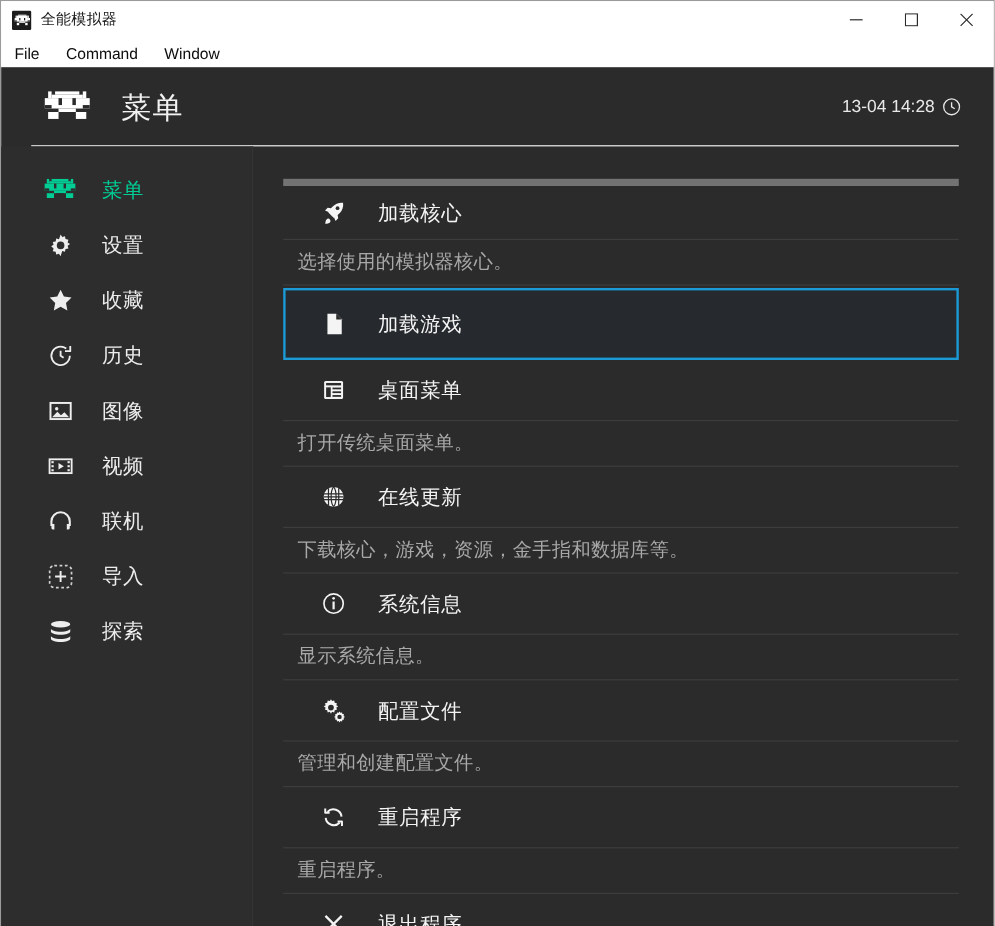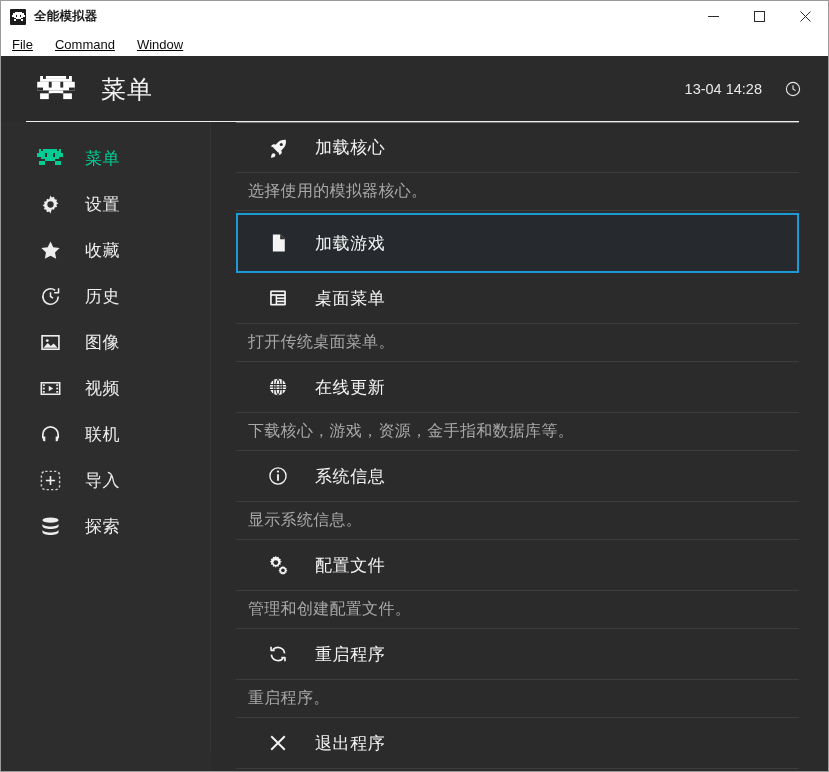--- a/index.html
+++ b/index.html
@@ -15,21 +15,20 @@
     display: flex; flex-direction: column;
     border: 1px solid #9a9a9a;
   }
 
   
   .titlebar {
     height: 31px; flex: 0 0 31px;
     background: #ffffff;
     display: flex; align-items: center;
     position: relative;
-    font-weight: bold;
   }
   .title-left { display: flex; align-items: center; padding-left: 9px; gap: 8px; }
   .app-icon {
     width: 16px; height: 16px;
     background: #1c1c1c;
     display: flex; align-items: center; justify-content: center;
     border-radius: 1px;
   }
   .app-icon svg { display: block; }
   .title-text { font-size: 12.5px; color: #1a1a1a; letter-spacing: .2px; }
@@ -39,21 +38,21 @@
     display: flex; align-items: center; justify-content: center;
     color: #2b2b2b;
   }
   .win-btn svg { display: block; }
 
   
   .menubar {
     height: 24px; flex: 0 0 24px;
     background: #ffffff;
     display: flex; align-items: center;
-    padding-left: 9px; gap: 18px; text-decoration: underline;
+    padding-left: 9px; gap: 18px;
   }
   .menu-item { font-size: 13px; color: #0d0d0d; padding: 1px 2px; }
 
   
   .ra-root {
     flex: 1 1 auto;
     background: #2b2b2b;
     position: relative;
     display: flex; flex-direction: column;
   }
@@ -65,21 +64,21 @@
     padding: 0 27px 0 36px;
     position: relative;
   }
   .hdr-invader { width: 38px; height: 26px; flex: 0 0 38px; }
   .hdr-title {
     font-size: 25px; color: #f2f2f2;
     margin-left: 26px; letter-spacing: 1px; font-weight: 400;
   }
   .hdr-right {
     margin-left: auto;
-    display: flex; gap: 23px;
+    display: flex; gap: 6px;
     color: #e9e9e9; font-size: 14.5px;
   }
   .clock-icon { width: 16px; height: 16px; }
 
   .hdr-rule {
     position: absolute; left: 25px; right: 29px; bottom: 0;
     height: 1px; background: #f0f0f0;
   }
 
   
@@ -117,21 +116,21 @@
   }
   .entry {
     height: 51px;
     display: flex; align-items: center;
     gap: 25px;
     padding-left: 30px;
     border-bottom: 1px solid #3d3d3d;
     color: #f4f4f4;
     position: relative;
   }
-  .entry:first-child { border-top: 1px solid #737373; }
+  .entry:first-child { border-top: 6px solid #737373; margin-top: 27px; }
   .entry .e-icon {
     width: 24px; height: 24px; flex: 0 0 24px;
     display: flex; align-items: center; justify-content: center;
   }
   .entry .e-label { font-size: 17px; letter-spacing: .6px; }
   .entry.selected {
     border: 2px solid #1c9ad6;
     background: #262a2f;
     height: 60px;
     margin-top: 2px;

